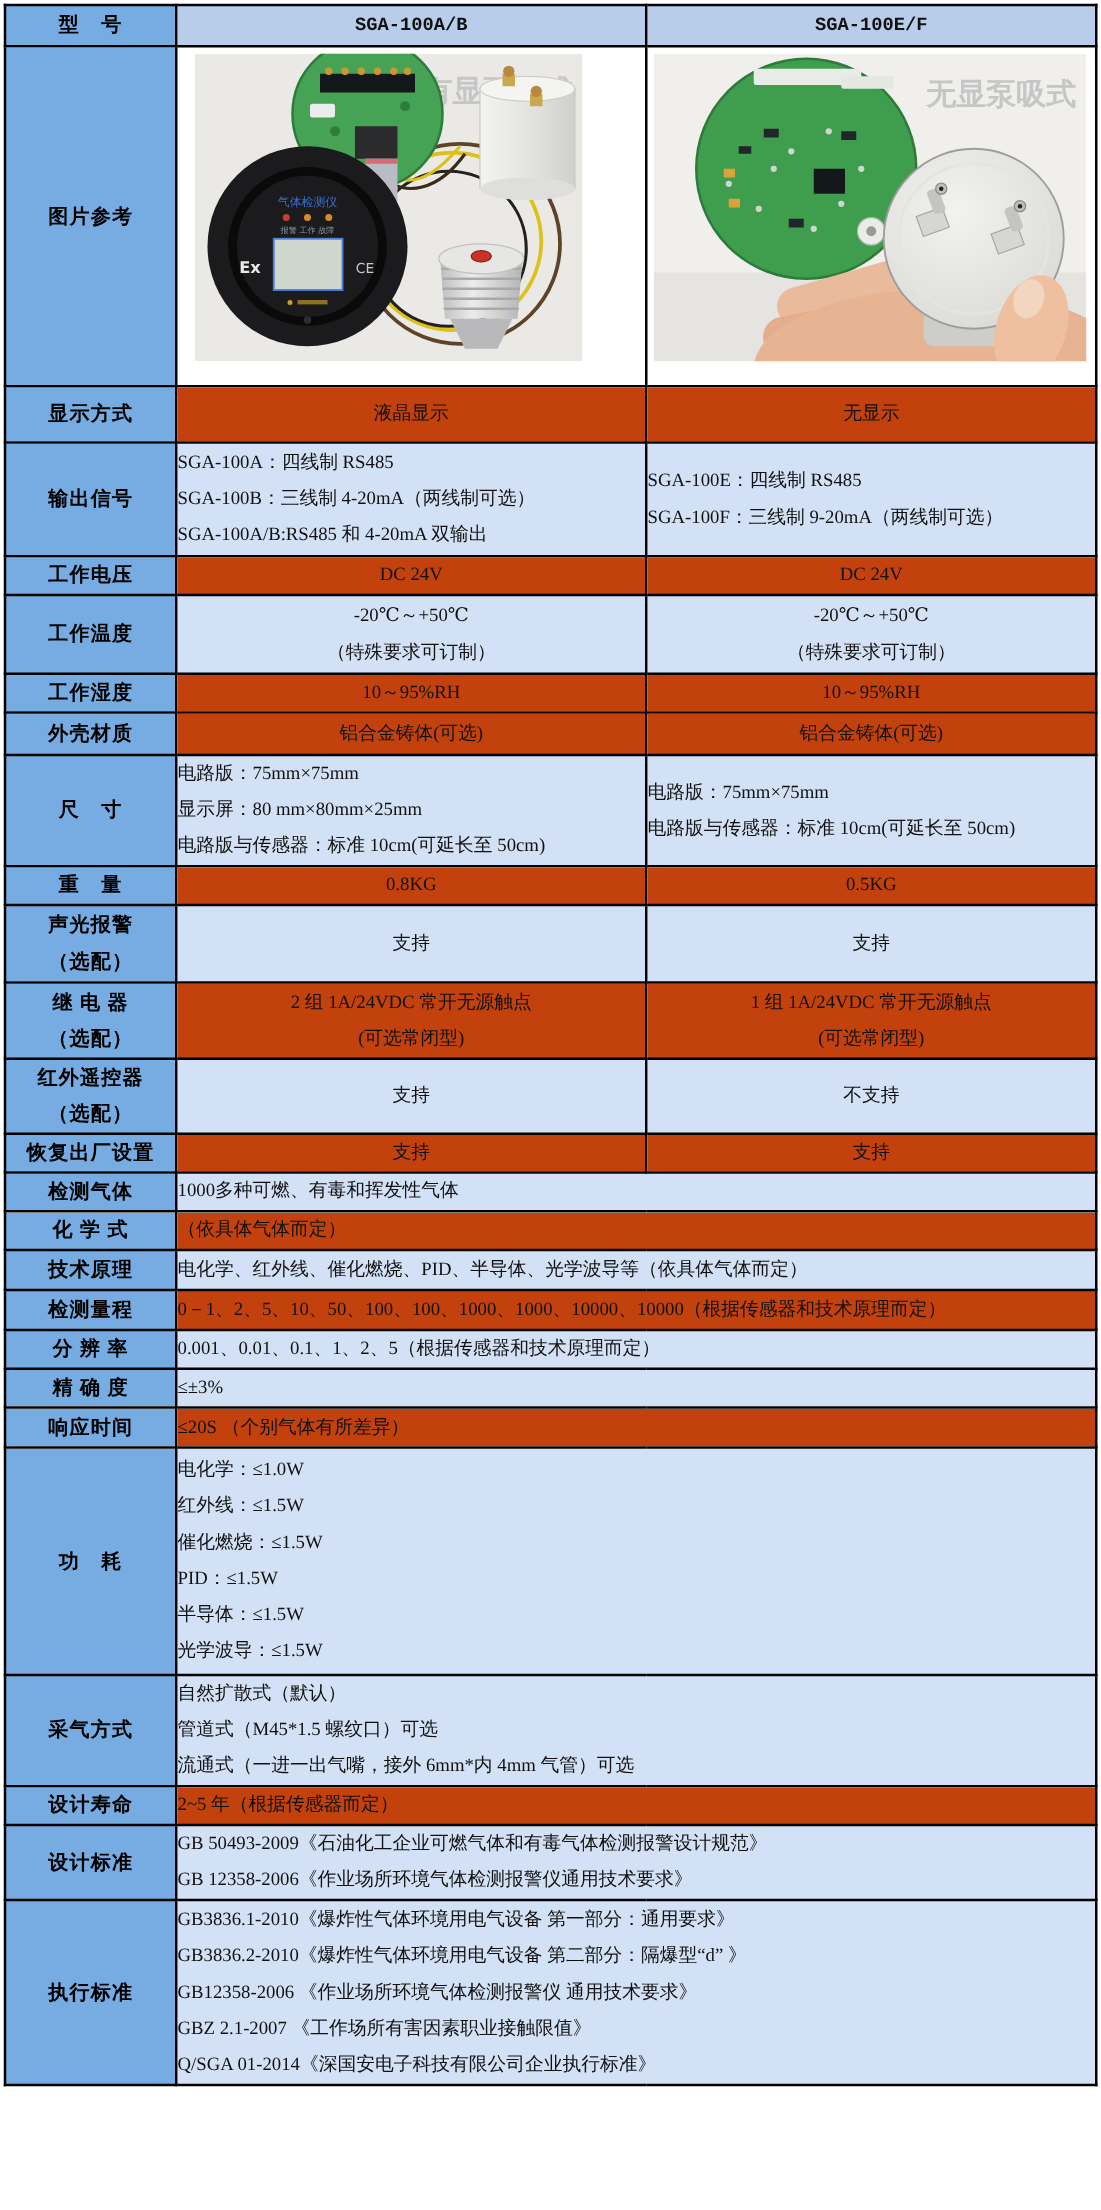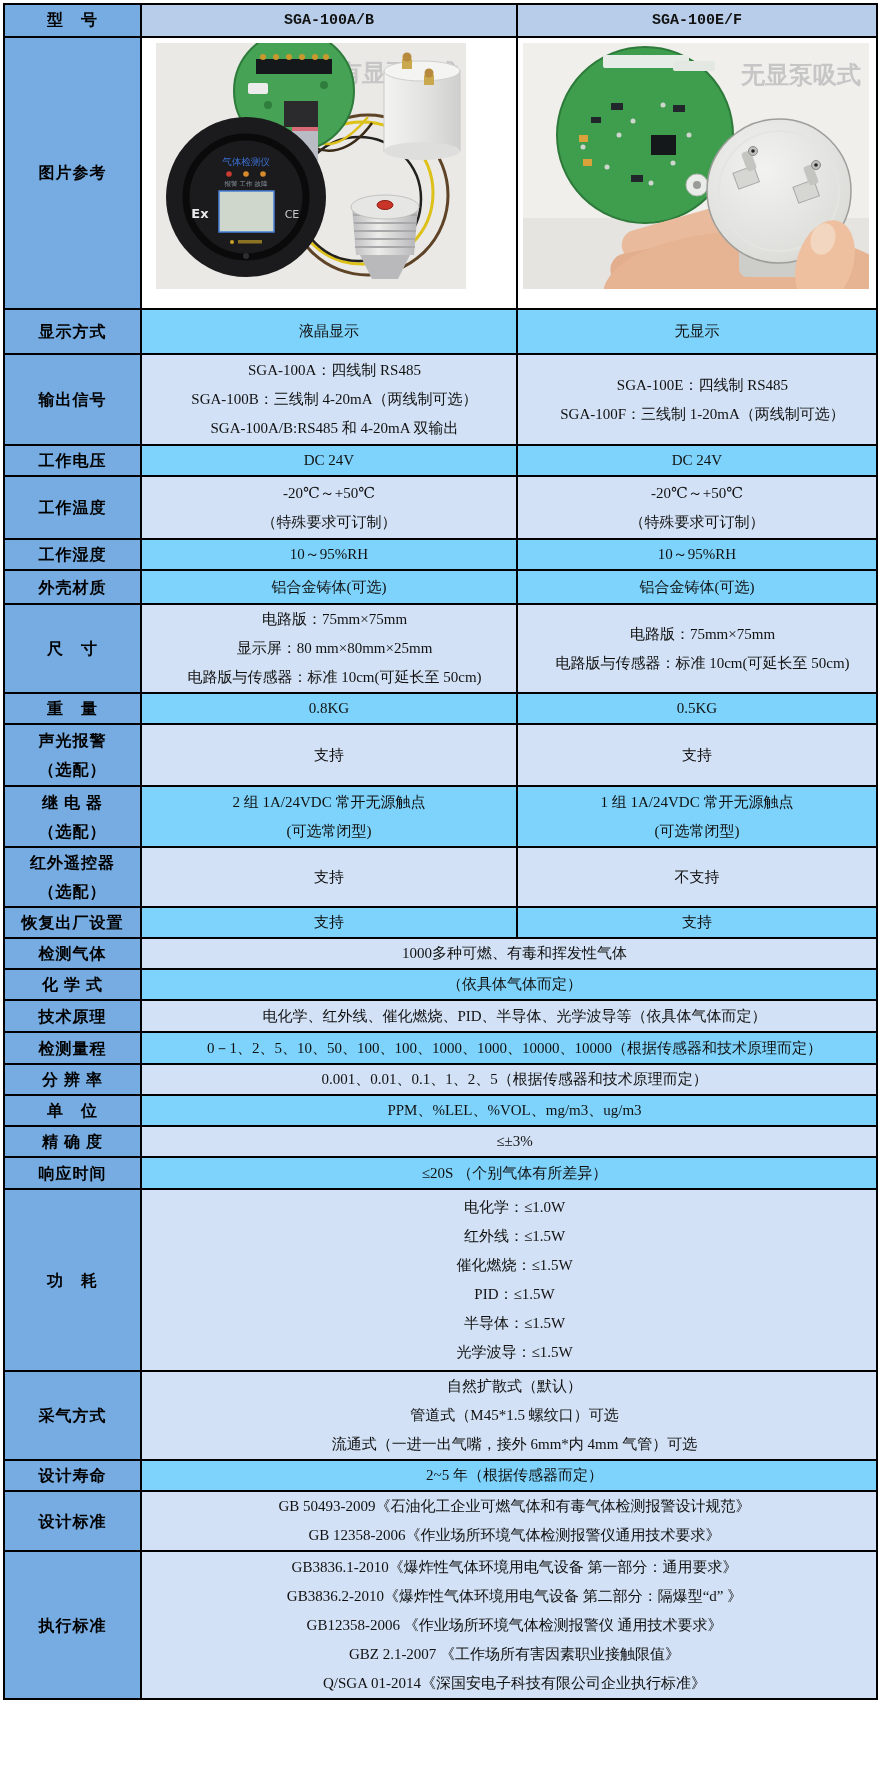--- a/index.html
+++ b/index.html
@@ -6,24 +6,24 @@
   body{width:881px;height:1768px;position:relative;
        font-family:"Liberation Serif","DejaVu Serif",serif;color:#111;}
   .page{position:absolute;left:3px;top:3px;}
   table.spec{border-collapse:collapse;table-layout:fixed;width:873px;}
   col.c-label{width:137px;} col.c-a{width:376px;} col.c-b{width:360px;}
   td{border:2px solid #000;padding:0;font-size:15px;overflow:hidden;vertical-align:middle;}
   td.lbl{background:#76ACE1;text-align:center;font-weight:bold;color:#000;font-size:16px;letter-spacing:1px;}
   td.lbl div{line-height:29px;}
   td.mhdr{background:#B7CDE9;text-align:center;font-weight:bold;font-size:15px;
           font-family:"Liberation Mono","DejaVu Sans Mono",monospace;margin-left:36px;}
-  td.d{background:#7dd3fc;} td.l{background:#D2E1F5;}
+  td.d{background:#c2410c;} td.l{background:#D2E1F5;}
   td.val div{line-height:29px;}
   td.c{text-align:center;}
-  td.lf{text-align:left;} td.lf div{padding-left:11px;text-align:center;}
+  td.lf{text-align:left;} td.lf div{}
   td.photo{background:#fff;vertical-align:top;}
   svg{display:block;}
   svg text{font-family:"DejaVu Sans",sans-serif;}
   .wm{font-size:24px;font-weight:bold;}
 </style>
 </head>
 <body>
 
 <div class="page">
 <table class="spec">
@@ -217,21 +217,21 @@
   <td class="lbl">
             <div>输出信号</div>
           </td>
   <td class="val l lf">
     <div>SGA-100A：四线制 RS485</div>
             <div>SGA-100B：三线制 4-20mA（两线制可选）</div>
             <div>SGA-100A/B:RS485 和 4-20mA 双输出</div>
   </td>
   <td class="val l lf">
     <div>SGA-100E：四线制 RS485</div>
-            <div>SGA-100F：三线制 1-20mA（两线制可选）</div>
+            <div>SGA-100F：三线制 9-20mA（两线制可选）</div>
   </td>
 </tr>
 
 <tr style="height:30px">
   <td class="lbl">
             <div>工作电压</div>
           </td>
   <td class="val d c">
             <div>DC 24V</div>
           </td>
@@ -397,28 +397,20 @@
 
 <tr style="height:30px">
   <td class="lbl">
             <div>分 辨 率</div>
           </td>
   <td class="val l lf" colspan="2">
             <div>0.001、0.01、0.1、1、2、5（根据传感器和技术原理而定）</div>
           </td>
 </tr>
 
-<tr style="height:30px">
-  <td class="lbl">
-            <div>单　位</div>
-          </td>
-  <td class="val d lf" colspan="2">
-            <div>PPM、%LEL、%VOL、mg/m3、ug/m3</div>
-          </td>
-</tr>
 
 <tr style="height:30px">
   <td class="lbl">
             <div>精 确 度</div>
           </td>
   <td class="val l lf" colspan="2">
             <div>≤±3%</div>
           </td>
 </tr>
 

